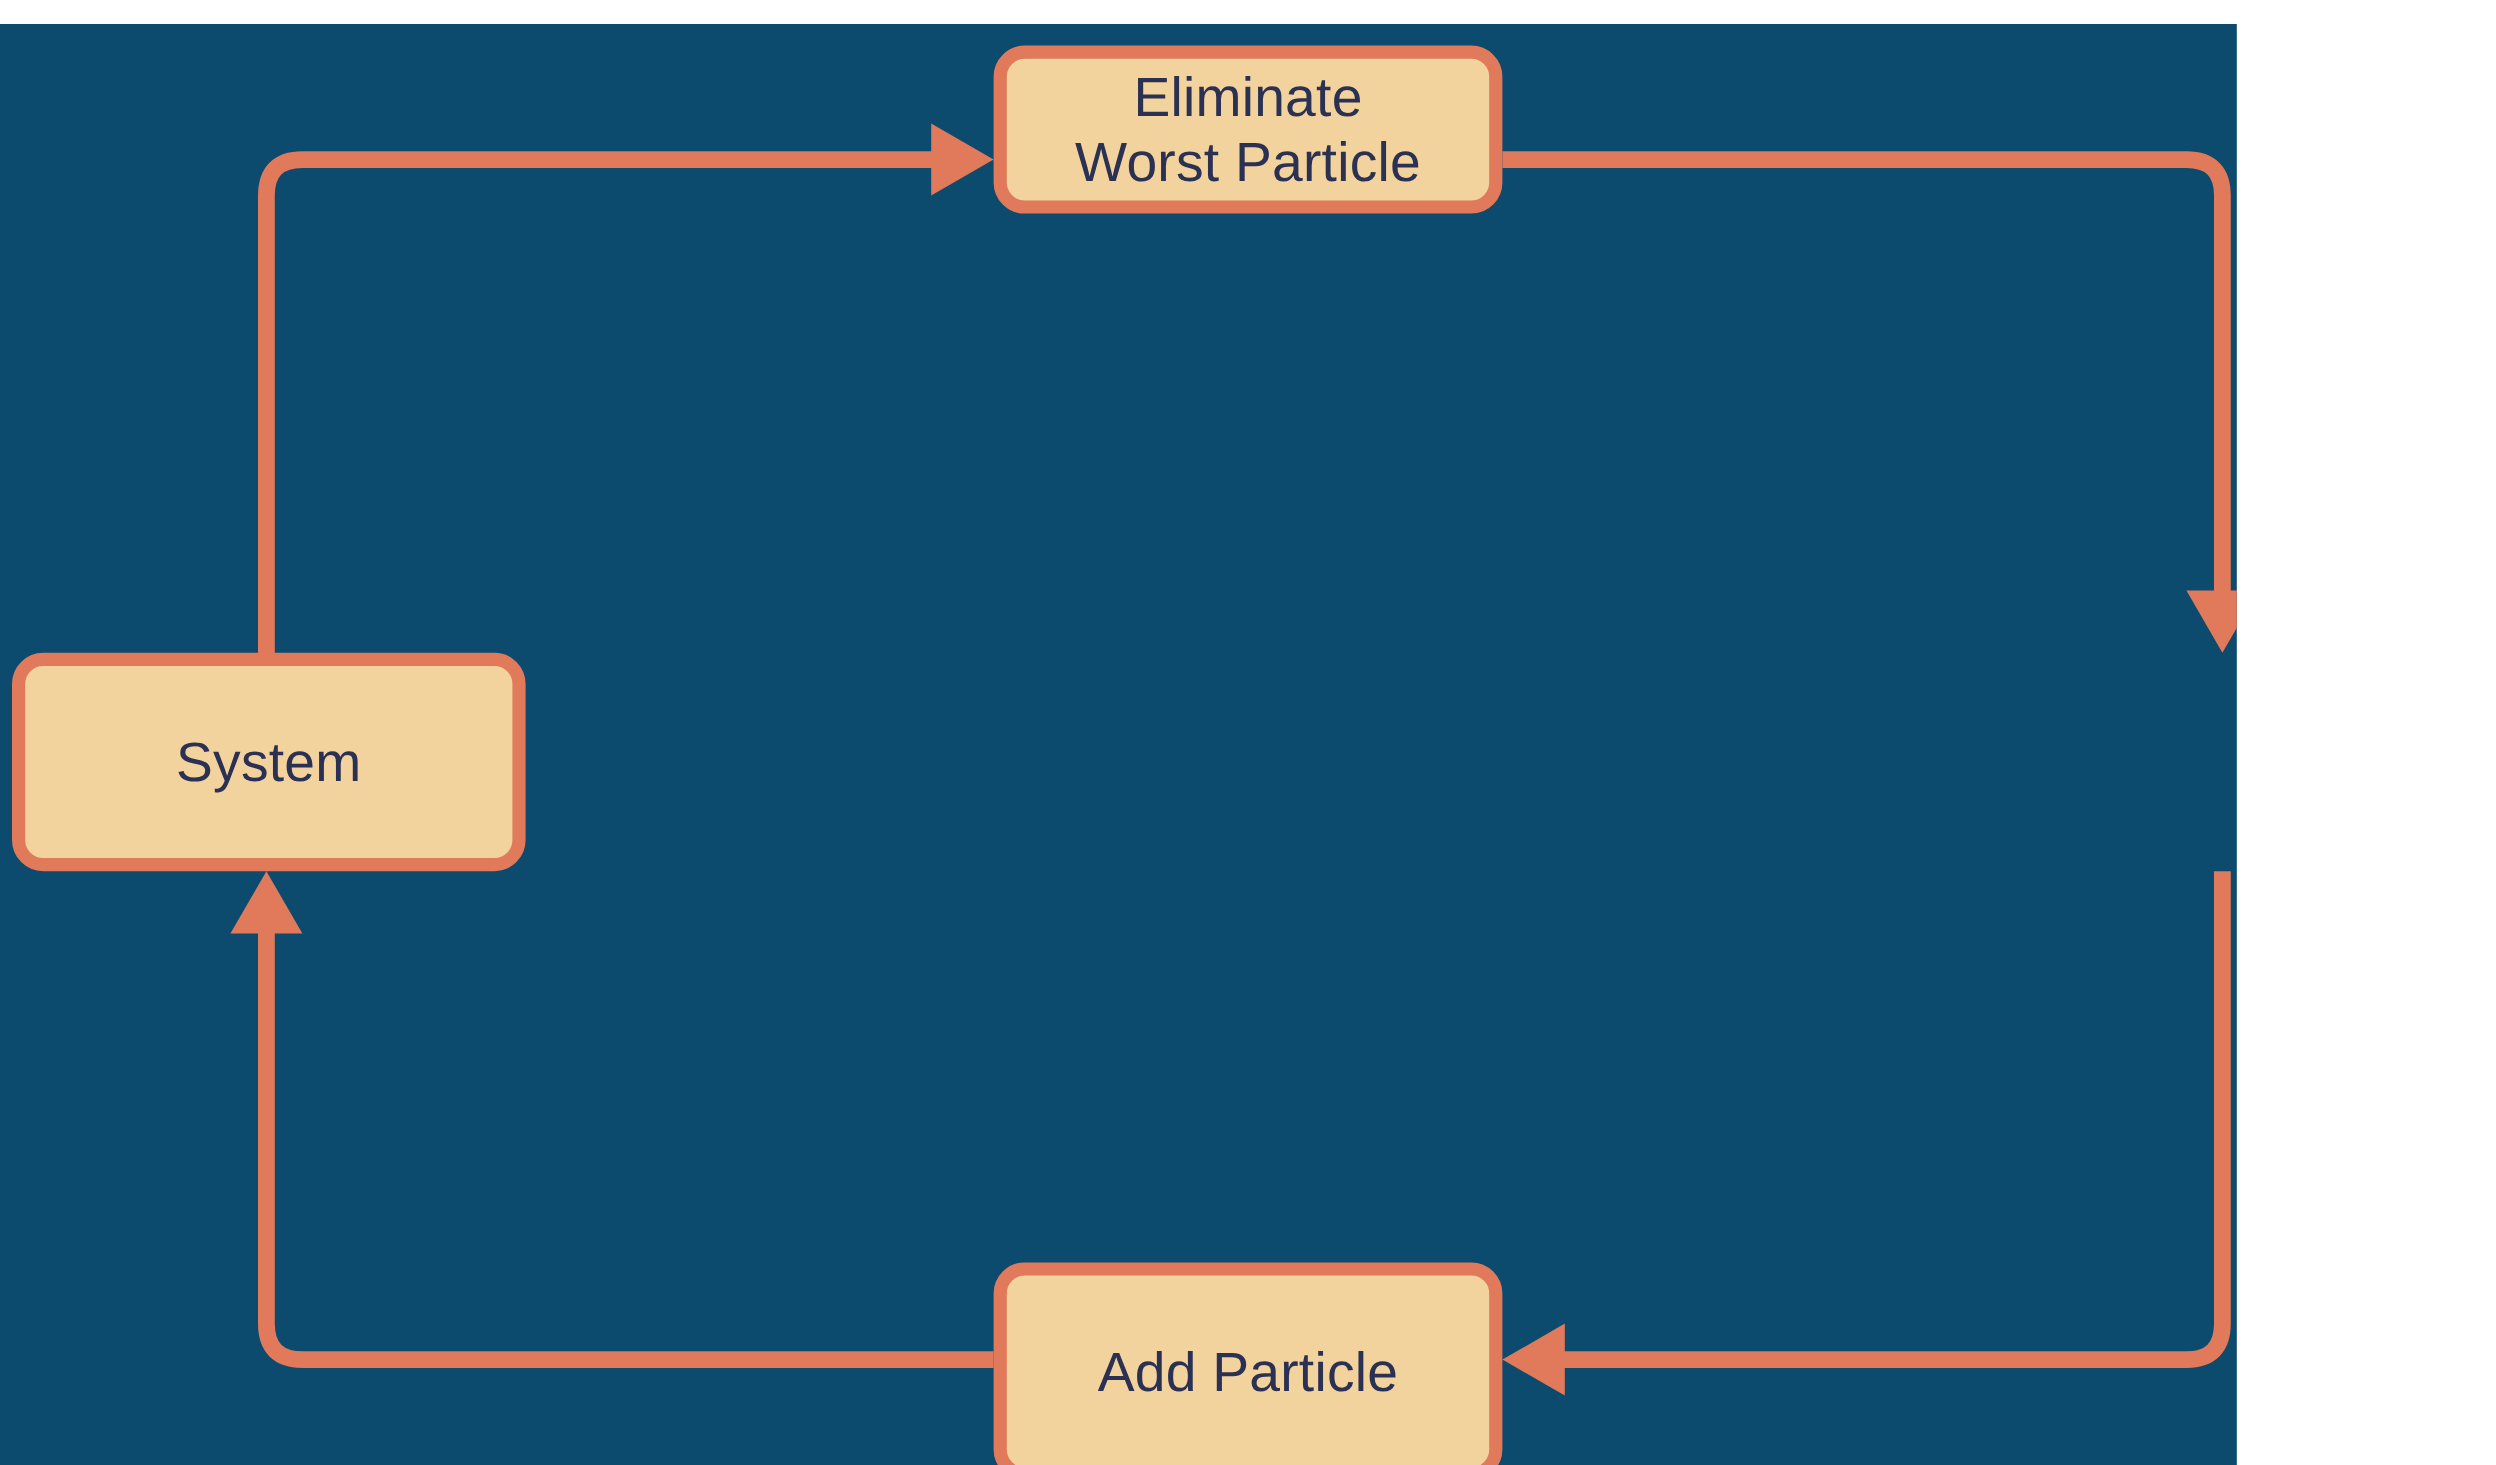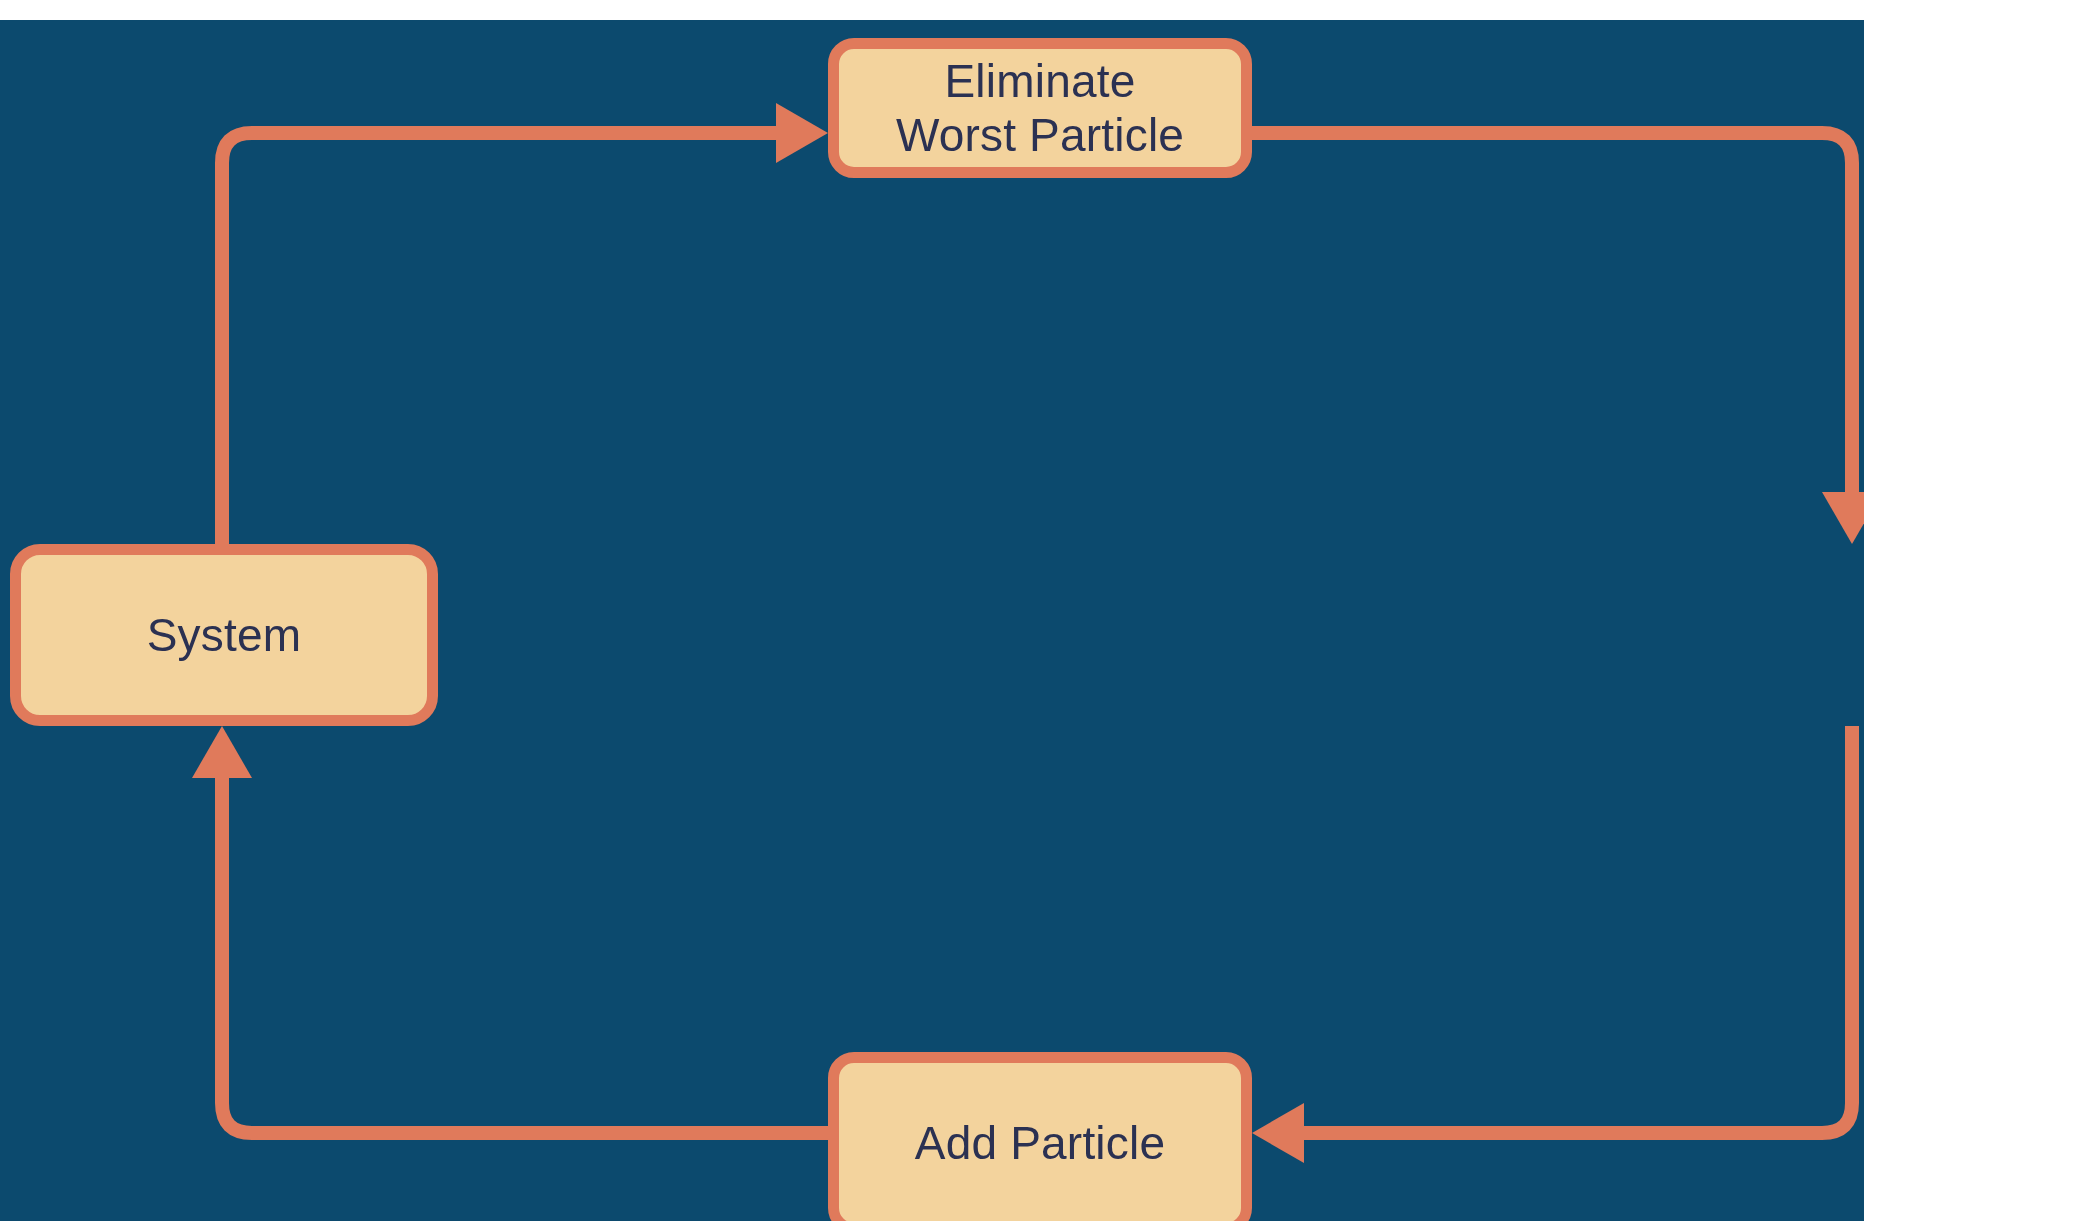--- a/index.html
+++ b/index.html
@@ -45,21 +45,21 @@
     z-index: 5;
   }
   .node-label {
     display: block;
     white-space: pre-line;
     padding: 0 10px;
   }
   
   #node-eliminate { left: 828px;  top: 18px;   width: 424px; height: 140px; }
   #node-processing{ left: 1642px; top: 524px;  width: 430px; height: 182px; }
-  #node-system    { left: 10px;   top: 524px;  width: 428px; height: 182px; border-radius: 30px; }
+  #node-system    { left: 10px;   top: 524px;  width: 428px; height: 182px; }
   #node-add       { left: 828px;  top: 1032px; width: 424px; height: 182px; }
 </style>
 </head>
 <body>
 
 <div id="diagram-canvas">
 
   <svg id="flow-svg" viewBox="0 0 2080 1221" preserveAspectRatio="none" aria-hidden="true">
 
     <g>

